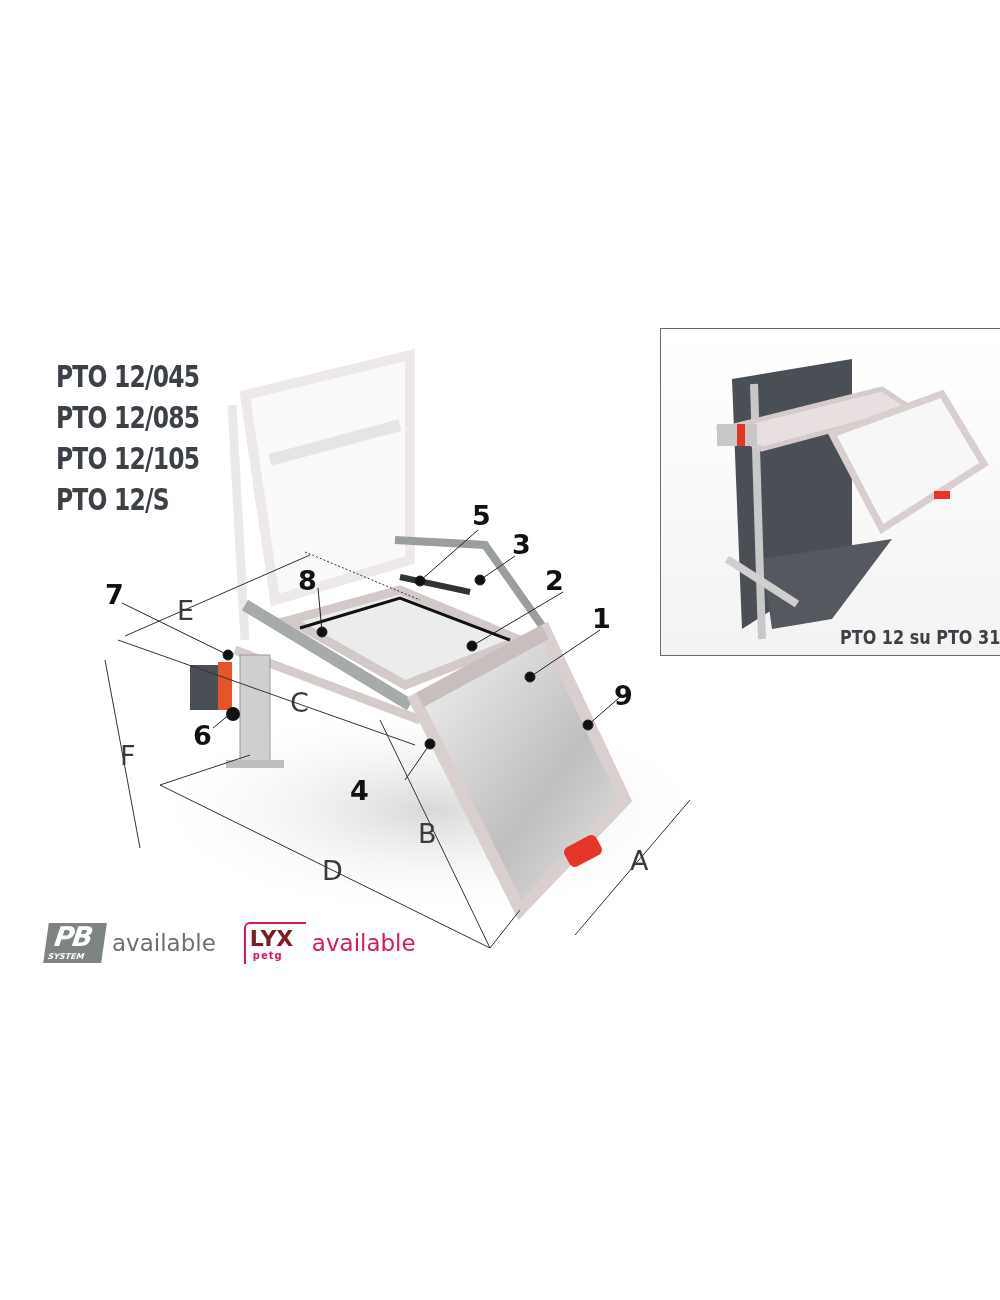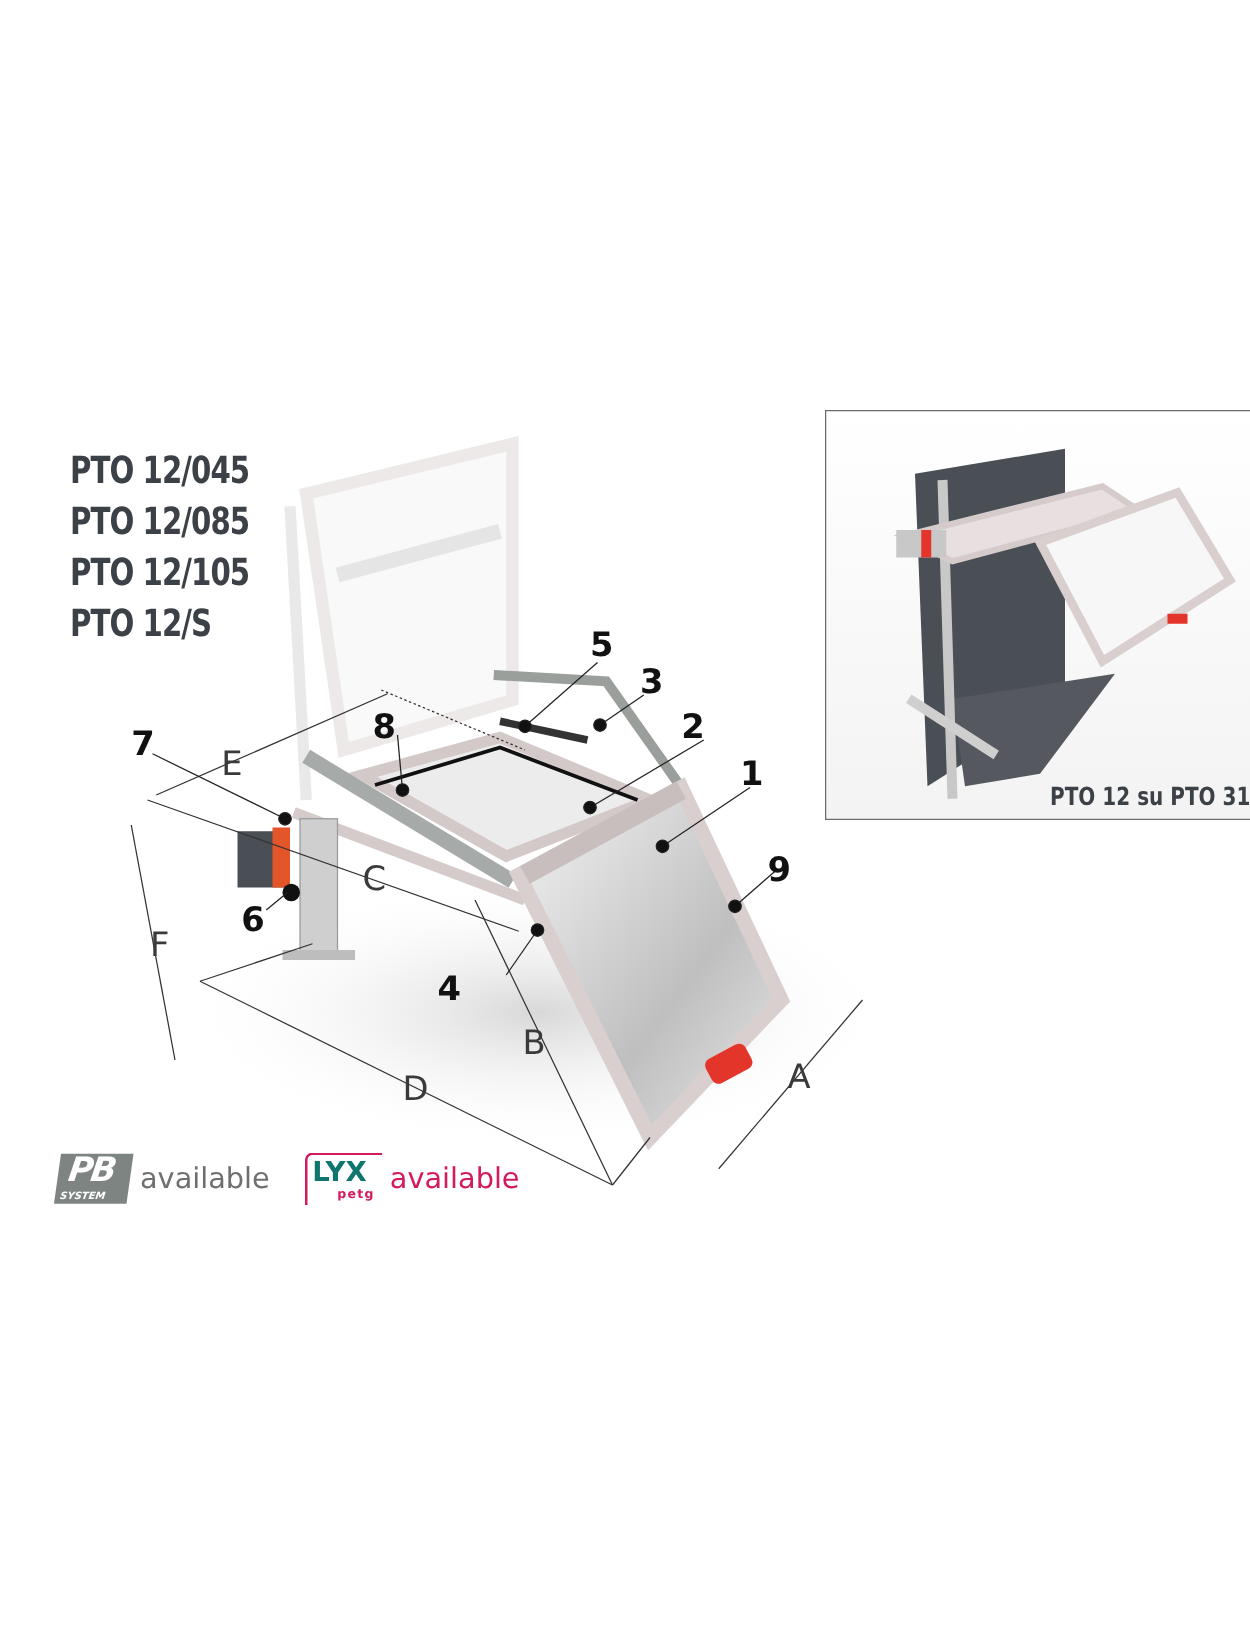--- a/index.html
+++ b/index.html
@@ -10,22 +10,22 @@
   .callout { font-family:"DejaVu Sans", sans-serif; font-weight:bold; font-size:27px; fill:#111; }
   .dimlabel { font-family:"DejaVu Sans", sans-serif; font-size:27px; fill:#3a3a3a; }
   .inset { position:absolute; left:660px; top:328px; width:328px; height:326px; border:1px solid #6a6a6a; background:linear-gradient(#ffffff,#f3f3f3);padding-left:21px; }
   .inset-caption { position:absolute; right:10px; bottom:6px; font-weight:bold; font-size:20px; color:#3c4047; transform:scaleX(0.8); transform-origin:right; white-space:nowrap; }
   .badges { position:absolute; left:46px; top:922px; display:flex; align-items:center; }
   .pb-logo { width:58px; height:40px; background:#7d8482; transform:skewX(-8deg); position:relative; }
   .pb-logo .pb { position:absolute; left:8px; top:-2px; color:#fff; font-weight:bold; font-style:italic; font-size:27px; letter-spacing:-2px; }
   .pb-logo .sys { position:absolute; left:4px; bottom:2px; color:#fff; font-weight:bold; font-style:italic; font-size:8px; }
   .pb-text { font-size:23px; color:#6d6f70; margin-left:8px; margin-right:28px; }
   .lyx-logo { position:relative; width:60px; height:40px; border-left:2px solid #d4195d; border-top:2px solid #d4195d; border-top-left-radius:6px; }
-  .lyx-logo .lyx { position:absolute; left:4px; top:2px; color:#0f766e; font-weight:bold; font-size:22px; }
-  .lyx-logo .petg { position:absolute; left:24px; top:26px; color:#d4195d; font-weight:bold; font-size:10px; letter-spacing:1px;text-align:center; }
+  .lyx-logo .lyx { position:absolute; left:4px; top:2px; color:#7f1d1d; font-weight:bold; font-size:22px; }
+  .lyx-logo .petg { position:absolute; left:7px; top:26px; color:#d4195d; font-weight:bold; font-size:10px; letter-spacing:1px;text-align:center; }
   .lyx-text { font-size:23px; color:#d4195d; margin-left:6px; }
 </style>
 </head>
 <body>
 
 <div class="models">
   <div class="model">PTO 12/045</div>
   <div class="model">PTO 12/085</div>
   <div class="model">PTO 12/105</div>
   <div class="model">PTO 12/S</div>

